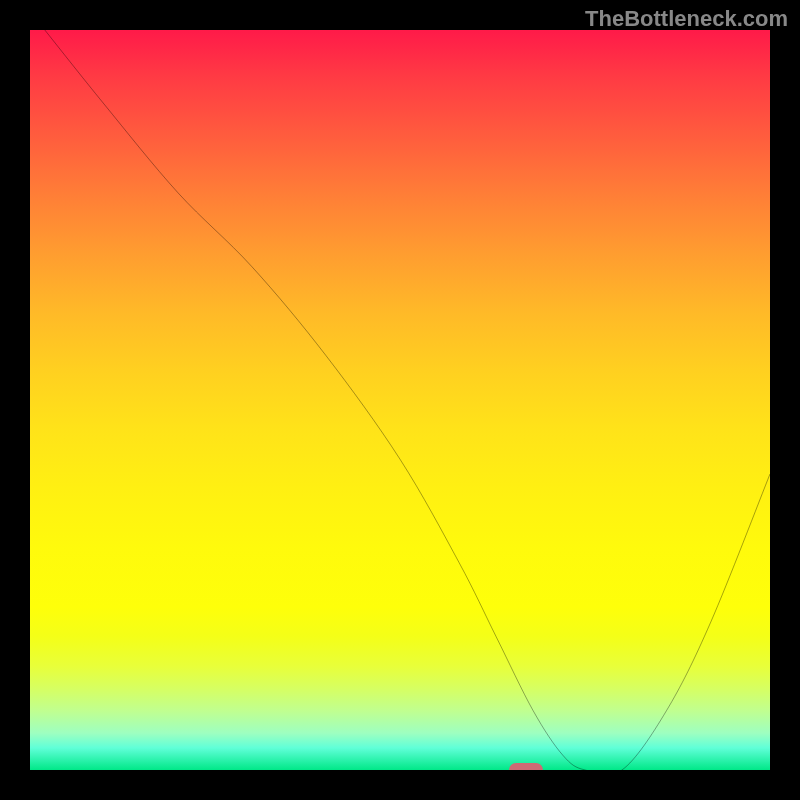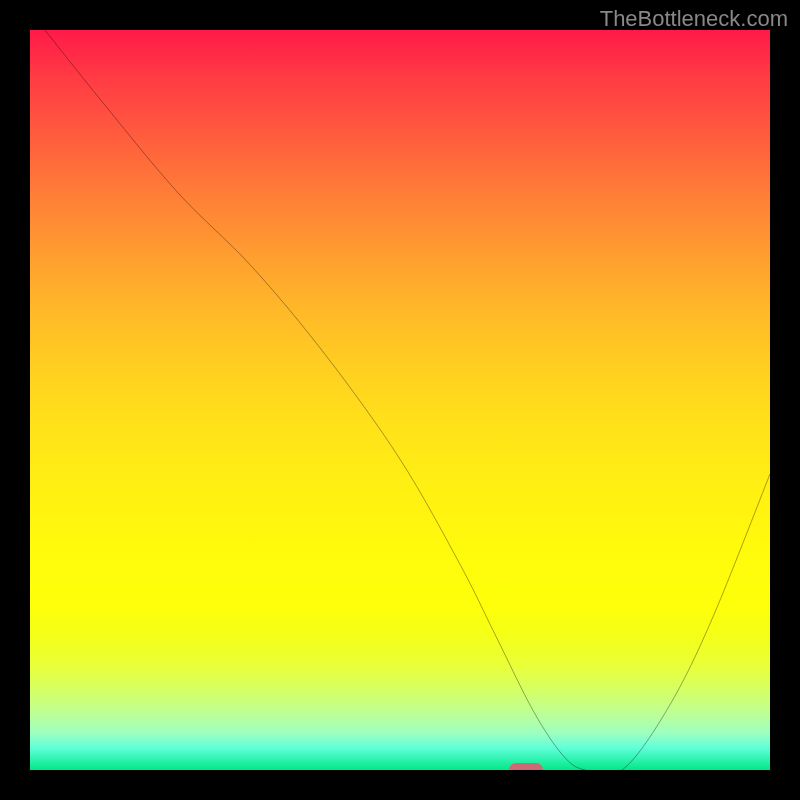--- a/index.html
+++ b/index.html
@@ -10,21 +10,21 @@
     background: #000;
     position: relative;
     font-family: Arial, sans-serif;
   }
   .watermark {
     position: absolute;
     top: 6px;
     right: 12px;
     color: #888;
     font-size: 22px;
-    font-weight: normal;
+    font-weight: bold;
     z-index: 10;
   }
   .plot-area {
     position: absolute;
     left: 30px;
     top: 30px;
     width: 740px;
     height: 740px;
     background: linear-gradient(to bottom,
       #ff1a49 0%,

